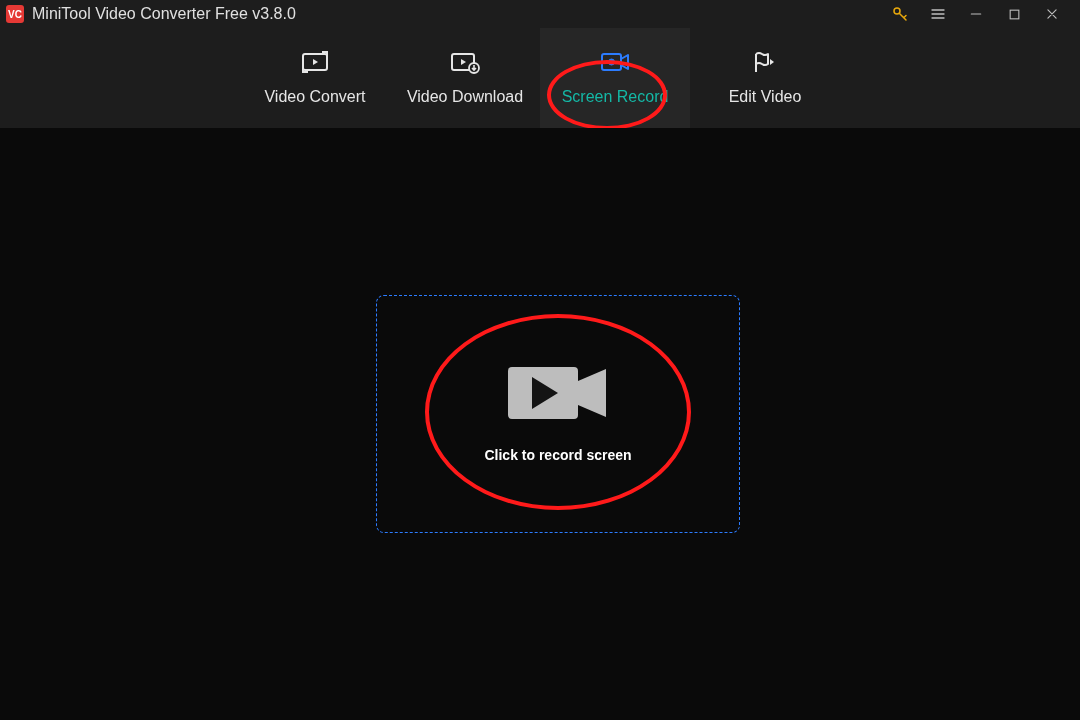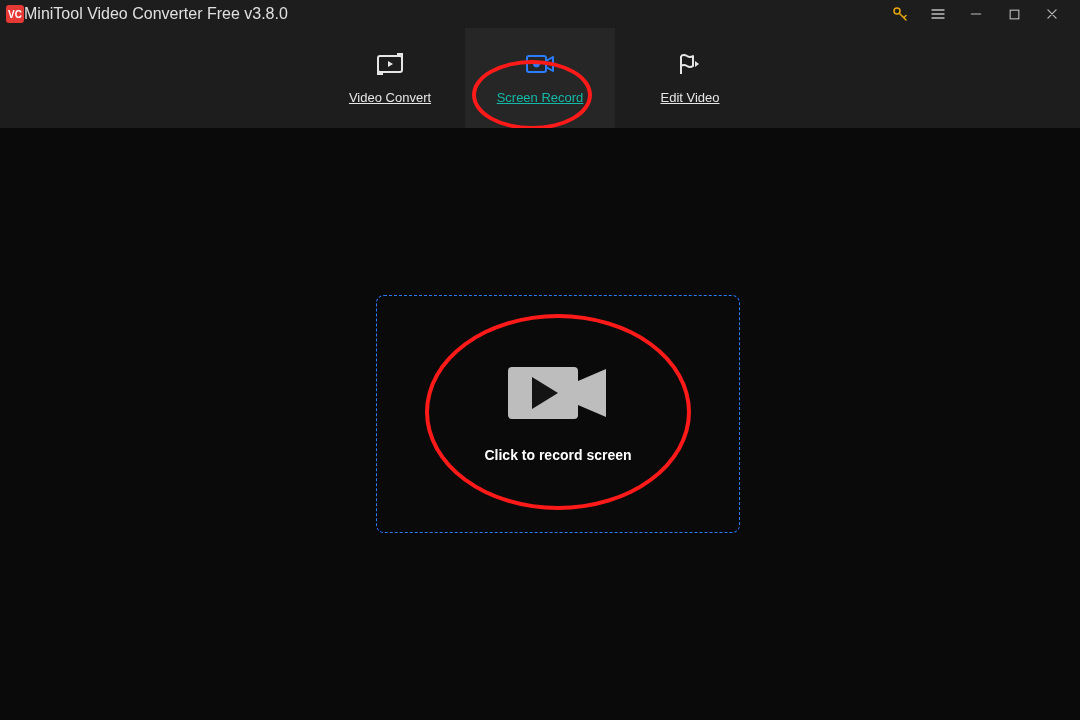--- a/index.html
+++ b/index.html
@@ -12,20 +12,21 @@
     display: flex;
     align-items: center;
     padding: 0 6px 0 6px;
   }
   .app-logo {
     width: 18px; height: 18px;
     background: #e53935;
     border-radius: 3px;
     display: flex; align-items: center; justify-content: center;
     font-size: 10px; font-weight: 700; color: #fff;
+    margin-right: 8px;
   }
   .app-title { font-size: 16px; color: #e0e0e0; flex: 1; }
   .title-controls { display: flex; align-items: center; gap: 14px; padding-right: 10px; }
   .title-controls .tc { width: 24px; height: 24px; display:flex;align-items:center;justify-content:center; cursor:pointer; }
 
   
   .tabstrip {
     height: 100px;
     background: #1d1d1d;
     display: flex;
@@ -36,21 +37,21 @@
     width: 150px;
     display: flex;
     flex-direction: column;
     align-items: center;
     justify-content: center;
     gap: 14px;
     cursor: pointer;
     position: relative;
   }
   .tab-icon { width: 30px; height: 24px; display:flex;align-items:center;justify-content:center; }
-  .tab-label { font-size: 13px; color: #e6e6e6; text-decoration: underline; }
+  .tab-label { font-size: 16px; color: #e6e6e6; }
   .tab.active { background: #262626; }
   .tab.active .tab-label { color: #14b8a6; }
   .tab.active svg * { stroke: #2c7cff; }
 
   
   .main {
     position: relative;
     width: 100%;
     height: calc(720px - 28px - 100px);
     background: #0a0a0a;
@@ -127,20 +128,31 @@
       <svg width="30" height="24" viewBox="0 0 30 24" fill="none">
         <rect x="3" y="4" width="24" height="16" rx="2" stroke="#e6e6e6" stroke-width="2"></rect>
         <path d="M13 9 L18 12 L13 15 Z" fill="#e6e6e6"></path>
         <path d="M22 2 L27 2 L27 7" stroke="#e6e6e6" stroke-width="2" fill="none"></path>
         <path d="M8 22 L3 22 L3 17" stroke="#e6e6e6" stroke-width="2" fill="none"></path>
       </svg>
     </div>
     <div class="tab-label">Video Convert</div>
   </div>
 
+  <div class="tab">
+    <div class="tab-icon">
+      <svg width="30" height="24" viewBox="0 0 30 24" fill="none">
+        <rect x="2" y="4" width="22" height="16" rx="2" stroke="#e6e6e6" stroke-width="2"></rect>
+        <path d="M11 9 L16 12 L11 15 Z" fill="#e6e6e6"></path>
+        <circle cx="24" cy="18" r="5" stroke="#e6e6e6" stroke-width="1.8" fill="#1d1d1d"></circle>
+        <path d="M24 15 V20 M22 18 L24 20 L26 18" stroke="#e6e6e6" stroke-width="1.6" fill="none"></path>
+      </svg>
+    </div>
+    <div class="tab-label">Video Download</div>
+  </div>
 
   <div class="tab active" style="position:relative">
     <div class="tab-icon">
       <svg width="30" height="22" viewBox="0 0 30 22" fill="none">
         <rect x="2" y="3" width="19" height="16" rx="2" stroke="#2c7cff" stroke-width="2"></rect>
         <path d="M21 8 L28 4 V18 L21 14" stroke="#2c7cff" stroke-width="2" fill="none" stroke-linejoin="round"></path>
         <circle cx="11.5" cy="11" r="3" fill="#2c7cff"></circle>
       </svg>
     </div>
     <div class="tab-label">Screen Record</div>

